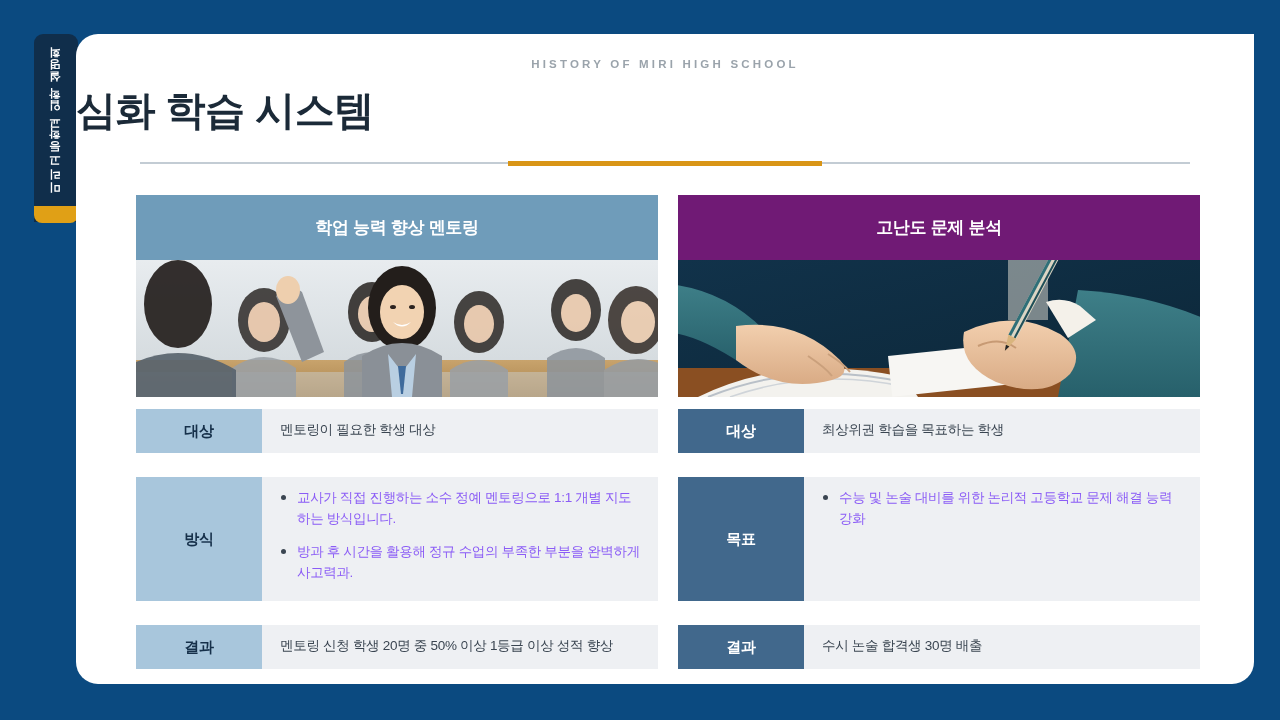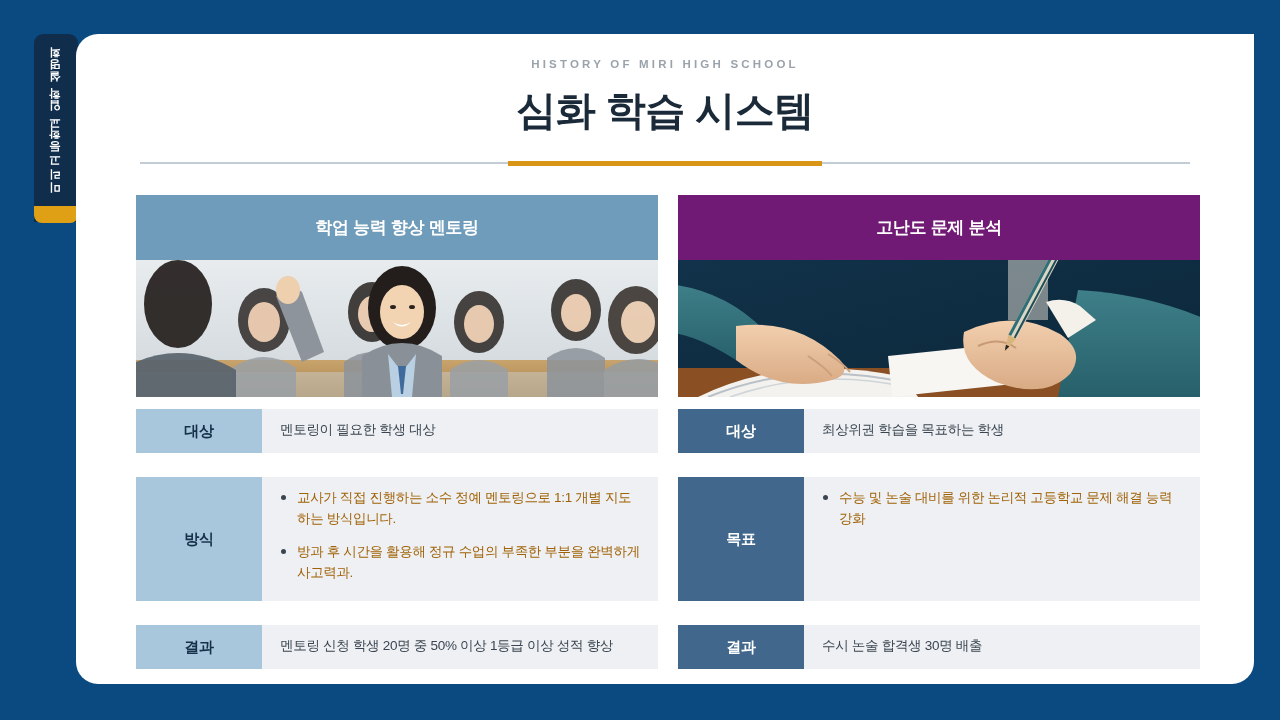--- a/index.html
+++ b/index.html
@@ -36,21 +36,21 @@
     z-index:3; overflow:hidden;margin-left:8px;
   }
 
   
   .eyebrow {
     margin-top:24px; text-align:center;
     font-size:11.5px; letter-spacing:3.2px; font-weight:600;
     color:#9aa3ab;
   }
   .title {
-    margin-top:13px; text-align:center;
+    margin-top:13px; 
     font-size:40px; font-weight:800; letter-spacing:-0.5px;
     color:#1b2a38;
   }
   .divider-wrap {
     position:relative; margin:23px auto 0; width:1050px; height:4px;
   }
   .divider-line {
     position:absolute; left:0; top:1px; width:100%; height:2px;
     background:#c3ccd4;
   }
@@ -94,21 +94,21 @@
   .col.right .row-label { background:#41688c; color:#ffffff; }
 
   .row.tall { min-height:124px; }
 
   .plain-text {
     font-size:13.5px; color:#3a4551; line-height:1.5; letter-spacing:-0.3px;
   }
   .bullets { list-style:none; display:flex; flex-direction:column; gap:13px; }
   .bullets li {
     position:relative; padding-left:17px;
-    font-size:13.5px; color:#a16207; line-height:1.52; letter-spacing:-0.35px;
+    font-size:13.5px; color:#8b5cf6; line-height:1.52; letter-spacing:-0.35px;
   }
   .bullets li::before {
     content:""; position:absolute; left:1px; top:7px;
     width:5px; height:5px; border-radius:50%; background:#3a4551;
   }
 </style>
 </head>
 <body>
 
 <div class="slide">

